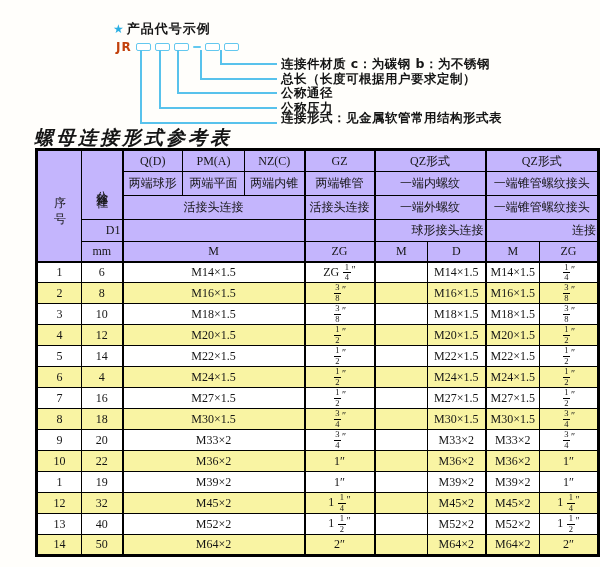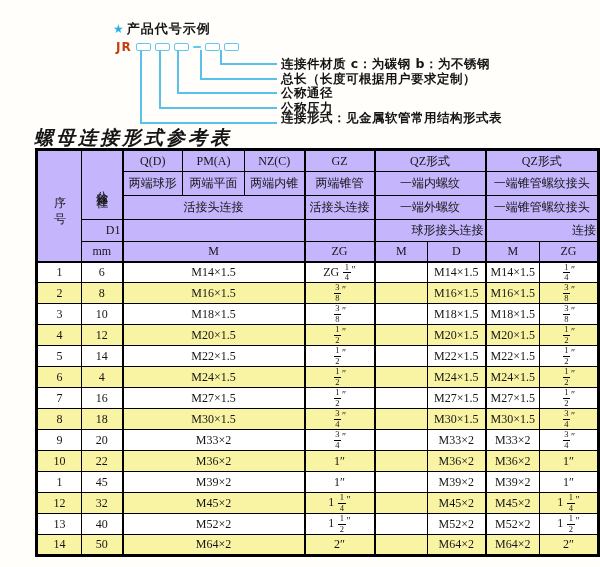--- a/index.html
+++ b/index.html
@@ -247,21 +247,21 @@
         <td>22</td>
         <td colspan="3" class="bl2">M36×2</td>
         <td class="bl2">1″</td>
         <td class="bl2">&nbsp;</td>
         <td>M36×2</td>
         <td class="bl2">M36×2</td>
         <td>1″</td>
       </tr>
       <tr>
         <td>1</td>
-        <td>45</td>
+        <td>19</td>
         <td colspan="3" class="bl2">M39×2</td>
         <td class="bl2">1″</td>
         <td class="bl2">&nbsp;</td>
         <td>M39×2</td>
         <td class="bl2">M39×2</td>
         <td>1″</td>
       </tr>
       <tr class="alt">
         <td>12</td>
         <td>32</td>

